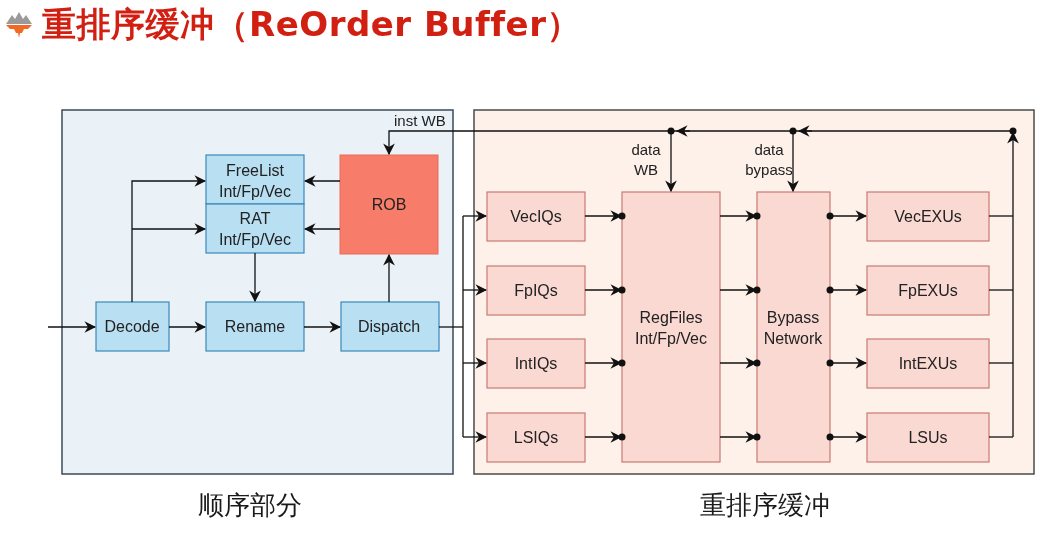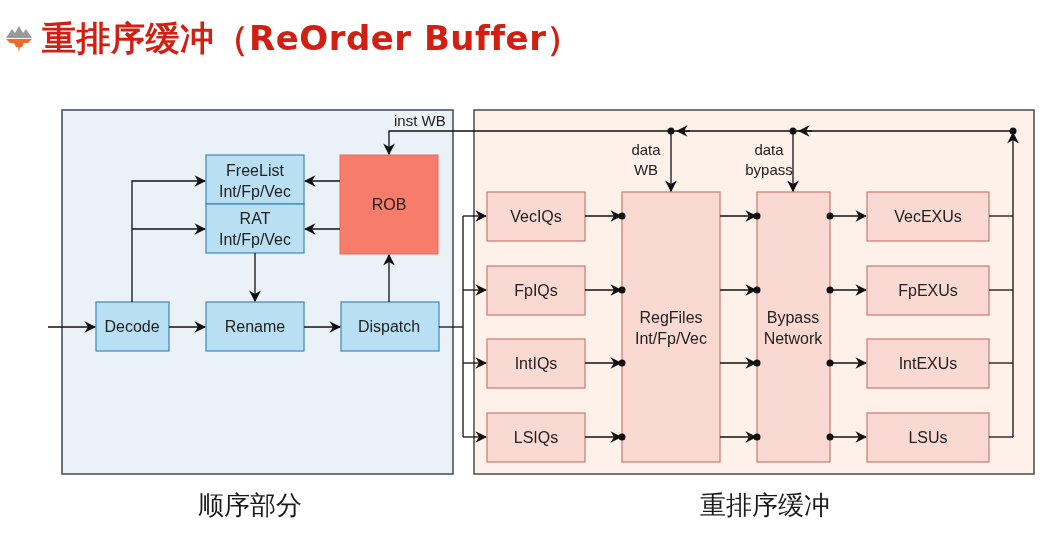--- a/index.html
+++ b/index.html
@@ -1,17 +1,17 @@
 <!DOCTYPE html>
 <html><head>
 <meta charset="utf-8">
 <style>
   html, body { margin: 0; padding: 0; }
   body { width: 1046px; height: 537px; background: #ffffff; position: relative; overflow: hidden; font-family: "Liberation Sans", "DejaVu Sans", sans-serif; }
-  .title-row { position: absolute; left: 4px; top: 16px; height: 46px; display: flex; align-items: center; }
+  .title-row { position: absolute; left: 4px; top: 2px; height: 46px; display: flex; align-items: center; }
   .logo { width: 30px; height: 30px; margin-right: 8px; }
   .title { font-family: "DejaVu Sans", sans-serif; font-weight: bold; font-size: 34px; color: #d11f12; letter-spacing: 0.5px; }
   svg.diagram { position: absolute; left: 0; top: 0; }
   .caption { position: absolute; font-family: Liberation Sans, sans-serif; font-size: 26px; color: #1a1a1a; }
   .box-text { font-family: "Liberation Sans", "DejaVu Sans", sans-serif; font-size: 16px; fill: #222; }
   .lbl-text { font-family: "Liberation Sans", "DejaVu Sans", sans-serif; font-size: 15px; fill: #222; }
 </style>
 </head>
 <body>
 

